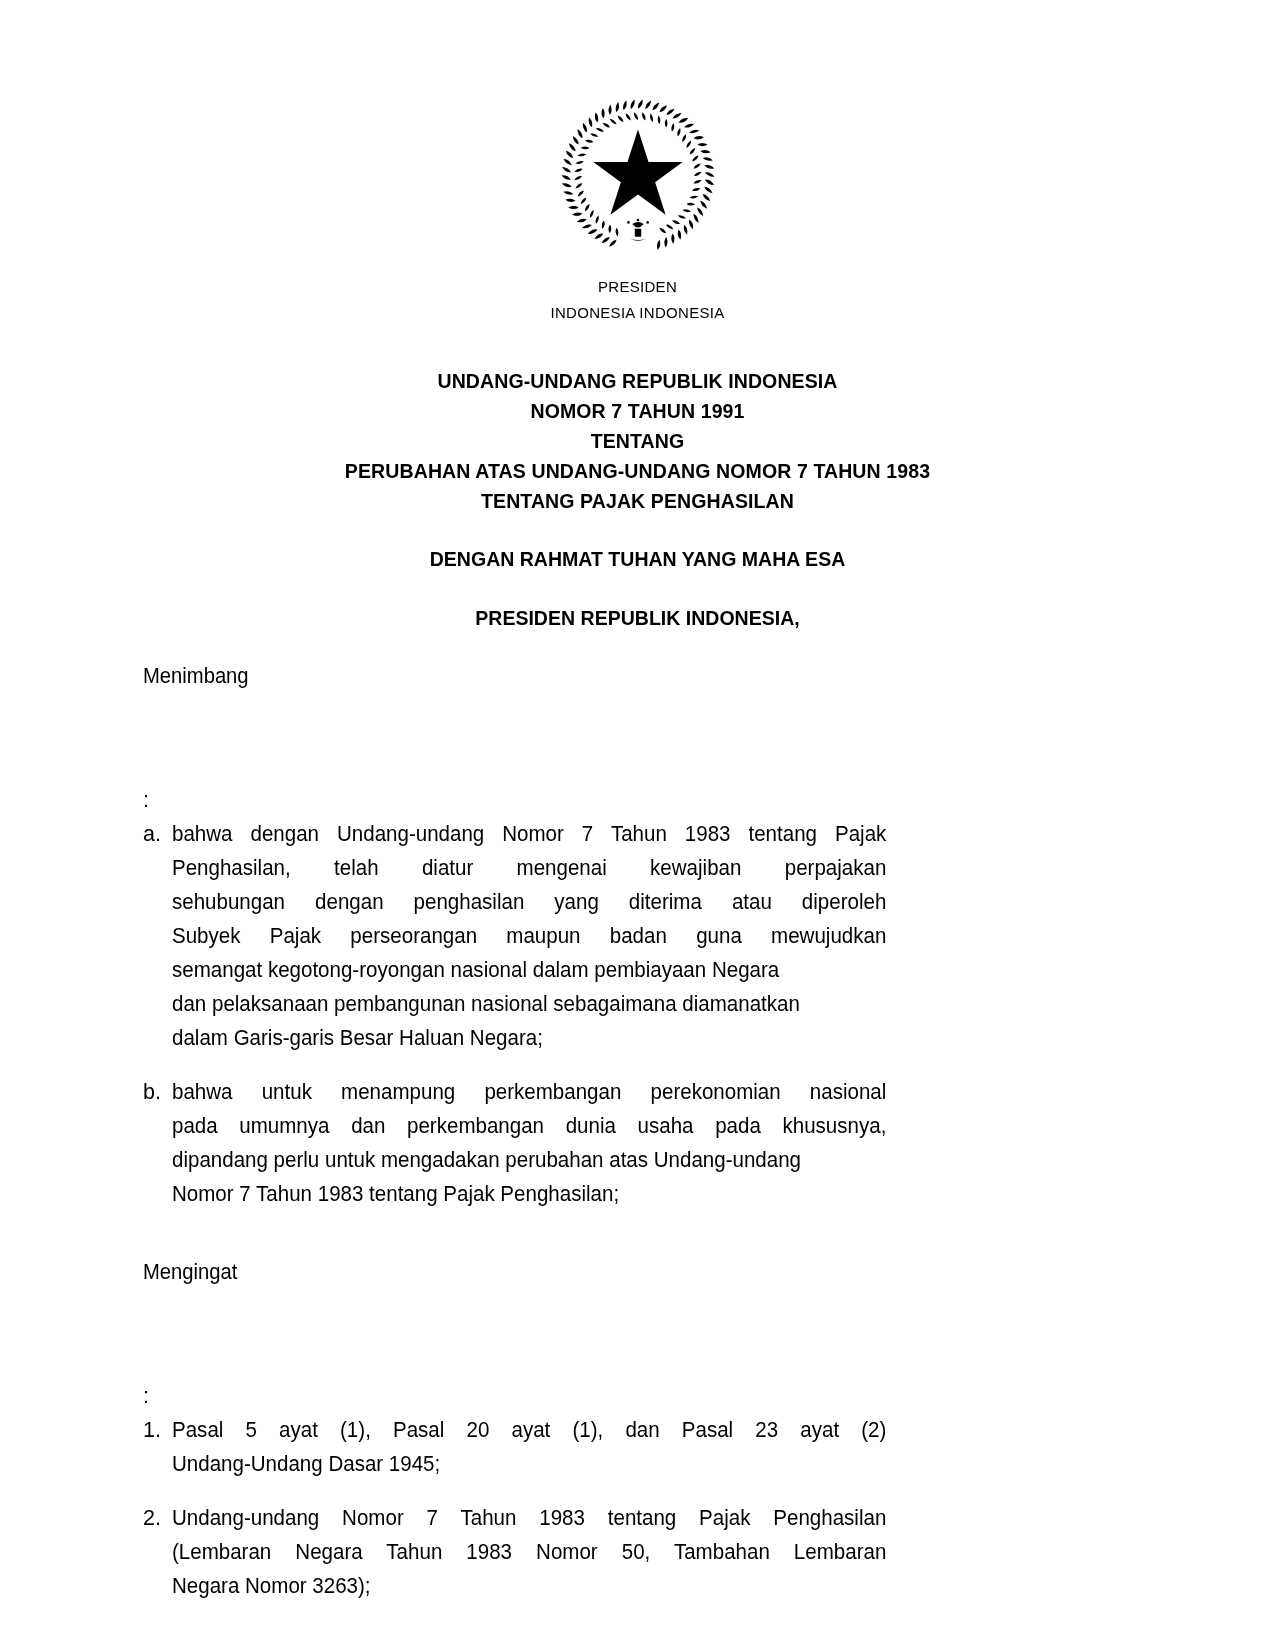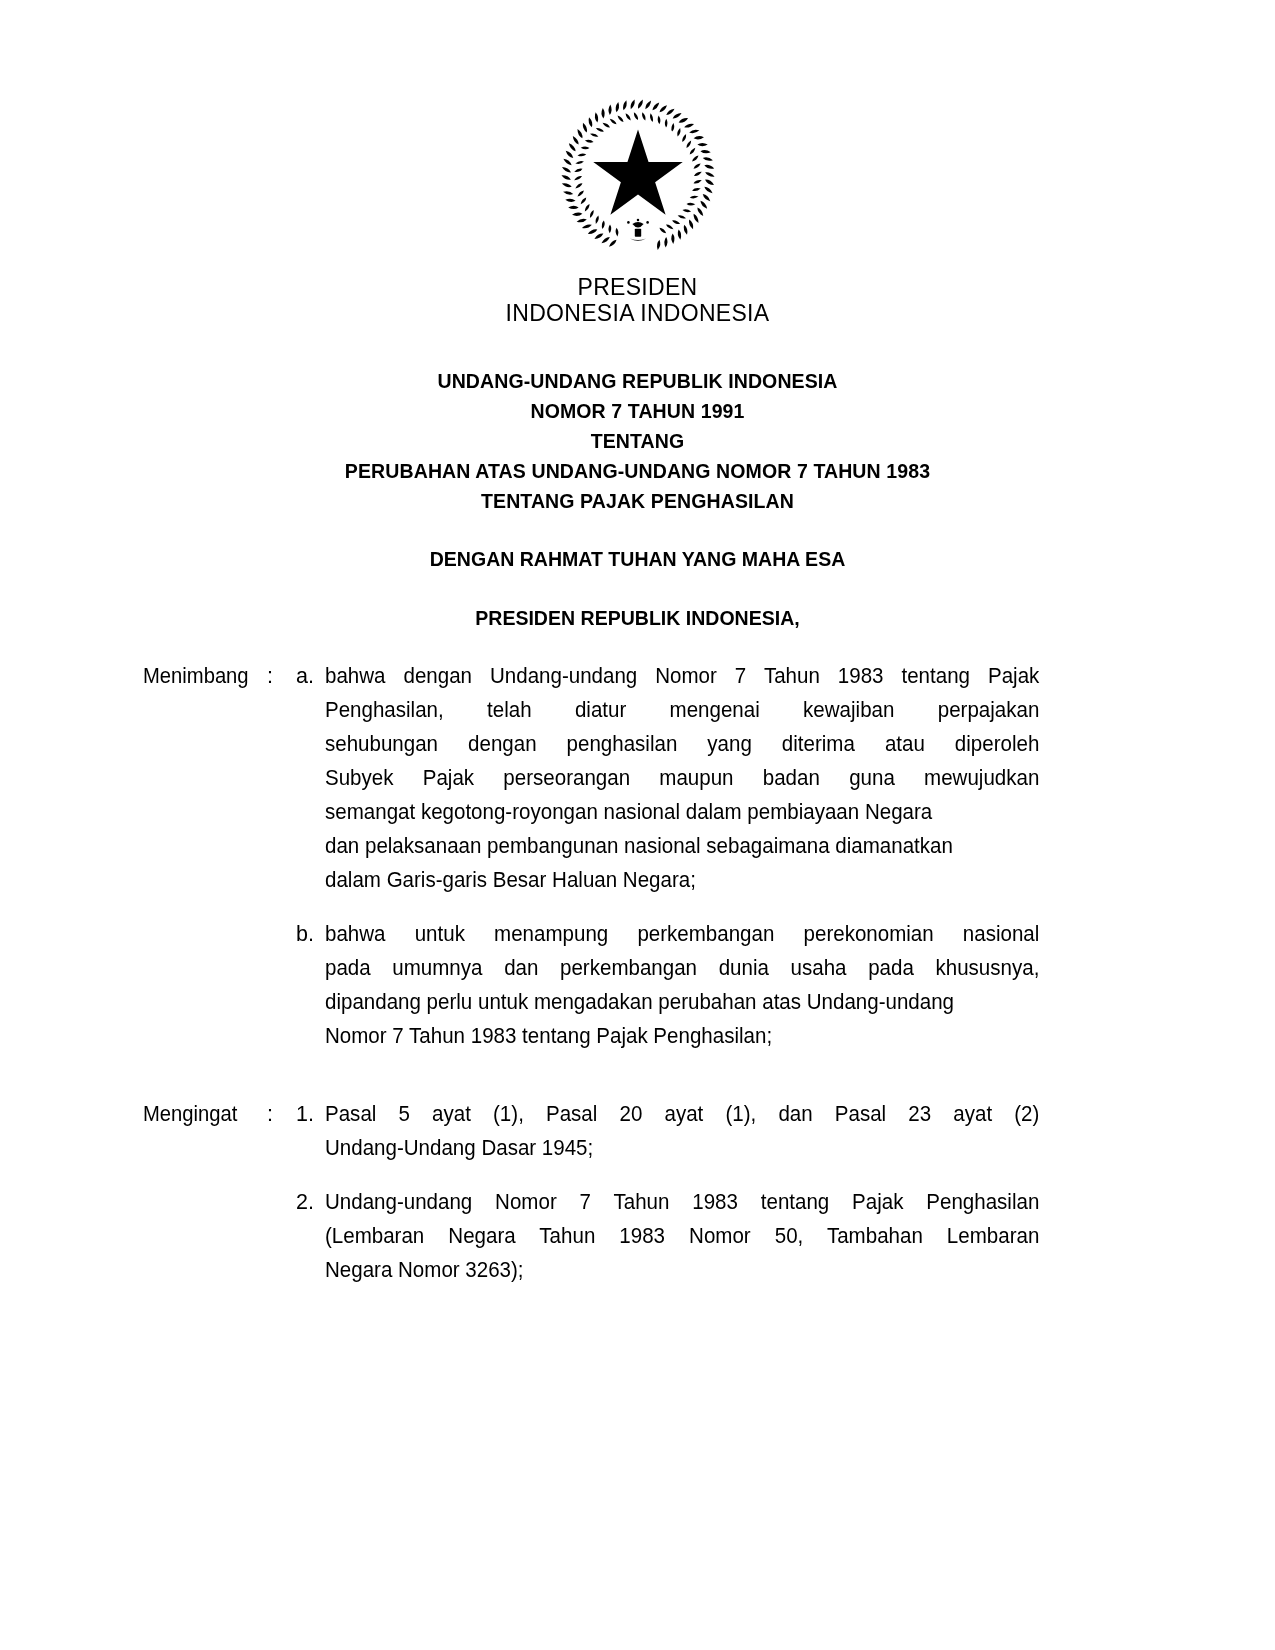--- a/index.html
+++ b/index.html
@@ -35,21 +35,21 @@
     display: block;
   }
 
   
   .header-block {
     position: absolute;
     left: 0;
     top: 274px;
     width: 1275px;
     text-align: center;
-    font-size: 23px;
+    font-size: 15px;
     line-height: 26px;
     letter-spacing: 0.3px;
     font-weight: 400;
   }
 
   
   .title-block {
     position: absolute;
     left: 0;
     top: 366px;
@@ -92,20 +92,21 @@
     left: 143px;
     top: 659px;
     width: 930px;
     font-size: 21.5px;
     line-height: 34px;
   }
   .clause-row {
     display: flex;
     align-items: flex-start;
     width: 930px;
+    flex-direction: column;
   }
   .clause-label {
     width: 124px;
     flex: 0 0 124px;
     white-space: nowrap;
     transform: scaleX(0.94);
     transform-origin: left center;
   }
   .clause-colon {
     width: 29px;

